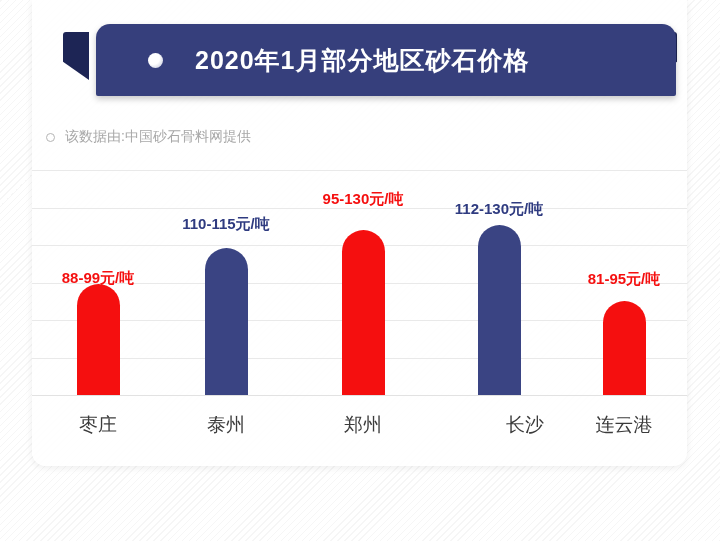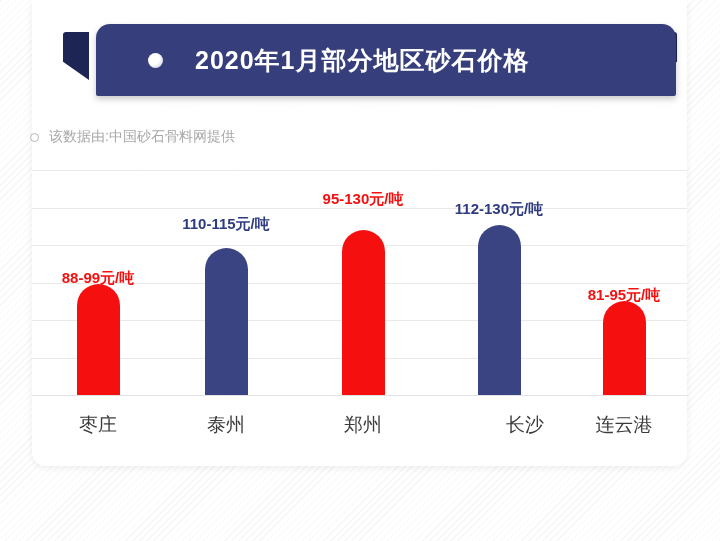--- a/index.html
+++ b/index.html
@@ -91,21 +91,21 @@
     font-size: 25px;
     font-weight: bold;
     letter-spacing: 1px;
     margin-left: 32px;
     white-space: nowrap;
   }
 
   
   #source-note {
     position: absolute;
-    left: 30px;
+    left: 46px;
     top: 128px;
     display: flex;
     align-items: center;
     color: #a8a8a8;
     font-size: 14px;
   }
   #source-bullet {
     width: 7px;
     height: 7px;
     border: 1.4px solid #b5b5b5;
@@ -224,15 +224,15 @@
 
 
 <div class="value-label" style="left: 98px; top: 269px; color: rgb(245, 15, 15);">88-99元/吨</div>
     <div class="cat-label" style="left: 98px;">枣庄</div>
     <div class="value-label" style="left: 226px; top: 215px; color: rgb(47, 59, 128);">110-115元/吨</div>
     <div class="cat-label" style="left: 226px;">泰州</div>
     <div class="value-label" style="left: 363px; top: 190px; color: rgb(245, 15, 15); text-align: center;">95-130元/吨</div>
     <div class="cat-label" style="left: 363px;">郑州</div>
     <div class="value-label" style="left: 499px; top: 200px; color: rgb(47, 59, 128);">112-130元/吨</div>
     <div class="cat-label" style="left: 525px; text-align: right;">长沙</div>
-    <div class="value-label" style="left: 624px; top: 270px; color: rgb(245, 15, 15); margin-top: 16px;">81-95元/吨</div>
+    <div class="value-label" style="left: 624px; top: 270px; color: rgb(245, 15, 15);">81-95元/吨</div>
     <div class="cat-label" style="left: 624px;">连云港</div>
   </div>
 
 </body></html>

